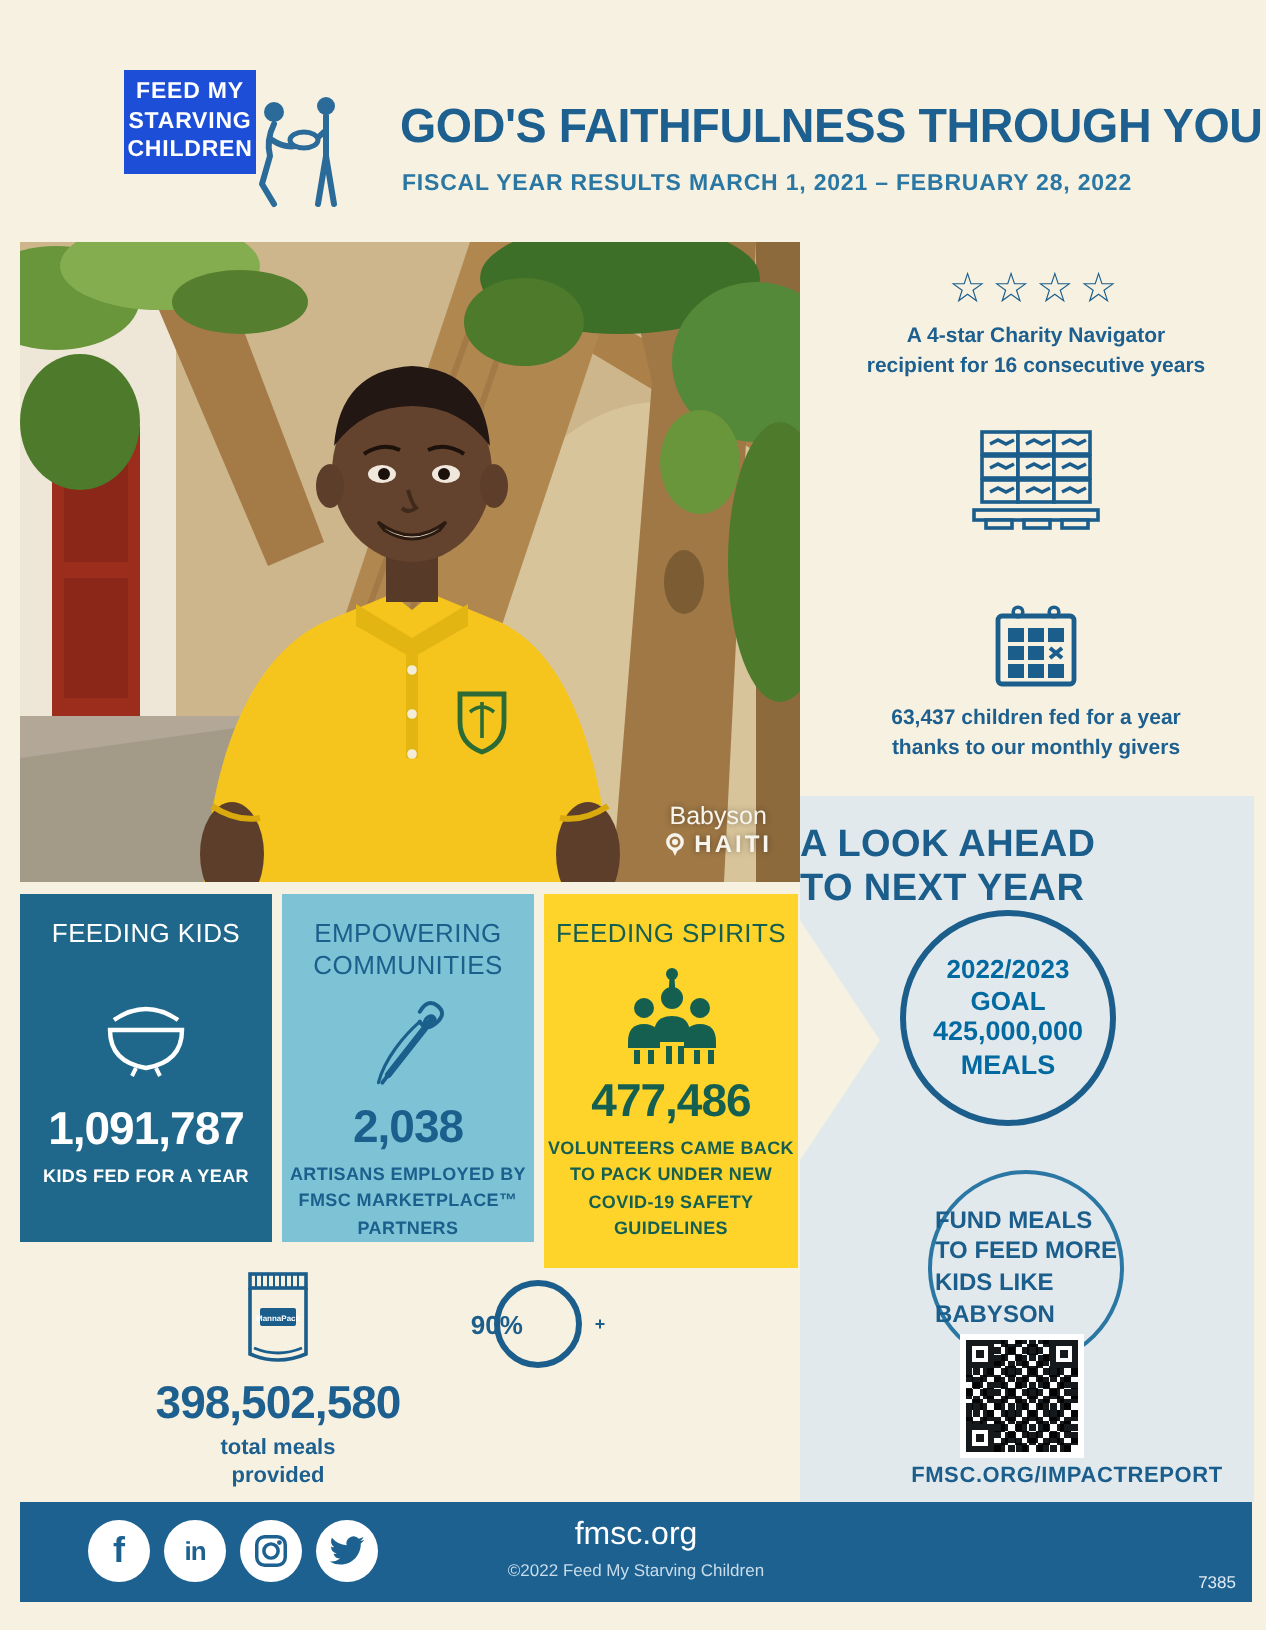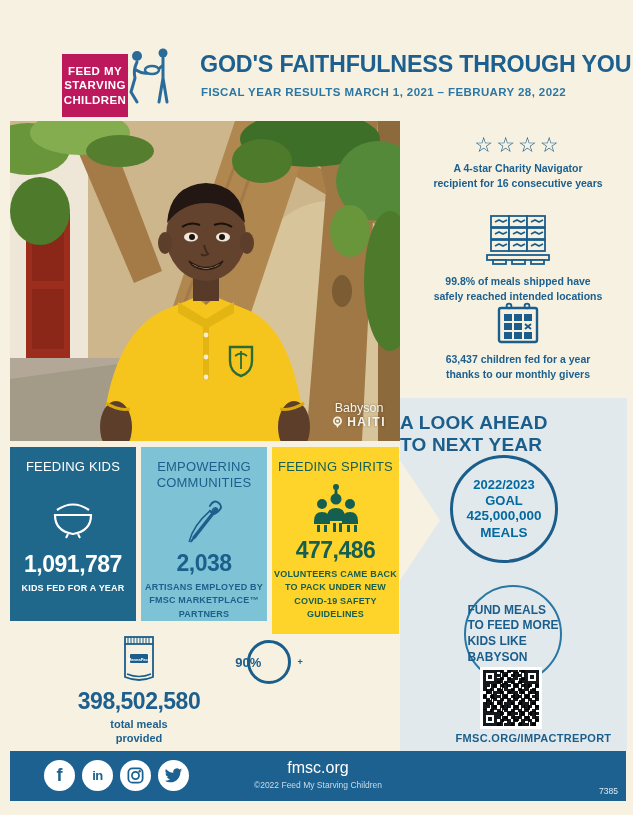--- a/index.html
+++ b/index.html
@@ -2,21 +2,21 @@
 <html><head>
 <meta charset="utf-8">
 <style>
   html,body{margin:0;padding:0;}
   .page{position:relative;width:633px;height:815px;background:#f7f1e1;overflow:hidden;
         font-family:"Liberation Sans",sans-serif;color:#1d608f;}
   .abs{position:absolute;}
   .ml{white-space:pre-line;}
 
   
-  .logo-box{left:62px;top:54px;width:66px;height:63px;background:#be185d;color:#fff;
+  .logo-box{left:62px;top:35px;width:66px;height:52px;background:#1d4ed8;color:#fff;
     display:flex;align-items:center;justify-content:center;text-align:center;
     font-size:11.5px;line-height:1.25;font-weight:600;letter-spacing:.4px;}
   .logo-figures{left:127px;top:44px;width:44px;height:64px;}
   .page-title{left:200px;top:50px;font-size:24px;font-weight:800;color:#1d608f;
     letter-spacing:-.2px;transform:scaleX(.97);transform-origin:left top;white-space:nowrap;}
   .page-subtitle{left:201px;top:86px;font-size:11.5px;font-weight:700;color:#2b77a3;
     letter-spacing:.4px;white-space:nowrap;}
 
   
   .photo{left:10px;top:121px;width:390px;height:320px;background:#cdb68c;}
@@ -206,22 +206,20 @@
           <rect x="43" y="28" width="18" height="11"></rect>
         <path d="M11 10 l4 -2 l4 2 l4 -2 M29 10 l4 -2 l4 2 l4 -2 M47 10 l4 -2 l4 2 l4 -2" fill="none"></path>
         <path d="M11 22 l4 -2 l4 2 l4 -2 M29 22 l4 -2 l4 2 l4 -2 M47 22 l4 -2 l4 2 l4 -2" fill="none"></path>
         <path d="M11 34 l4 -2 l4 2 l4 -2 M29 34 l4 -2 l4 2 l4 -2 M47 34 l4 -2 l4 2 l4 -2" fill="none"></path>
         <rect x="3" y="43" width="62" height="5"></rect>
         <rect x="9" y="48" width="13" height="4"></rect>
           <rect x="28" y="48" width="13" height="4"></rect>
           <rect x="47" y="48" width="13" height="4"></rect>
       </g>
     </svg>
-    <div class="hl-text"><span class="hl-lead">99.8%</span><span class="ml"> of meals shipped have
-safely reached intended locations</span></div>
   </div>
 
   <div class="abs highlight hl-3">
     <svg class="hl-icon" width="46" height="46" viewBox="0 0 46 46">
       <rect x="4" y="8" width="38" height="34" rx="2" fill="#f7f1e1" stroke="#1b5e8c" stroke-width="2.4"></rect>
       <circle cx="14" cy="6" r="2.4" fill="none" stroke="#1b5e8c" stroke-width="1.8"></circle>
       <circle cx="32" cy="6" r="2.4" fill="none" stroke="#1b5e8c" stroke-width="1.8"></circle>
       <g fill="#1b5e8c">
         <rect x="9" y="14" width="8" height="7"></rect>
           <rect x="19" y="14" width="8" height="7"></rect>

